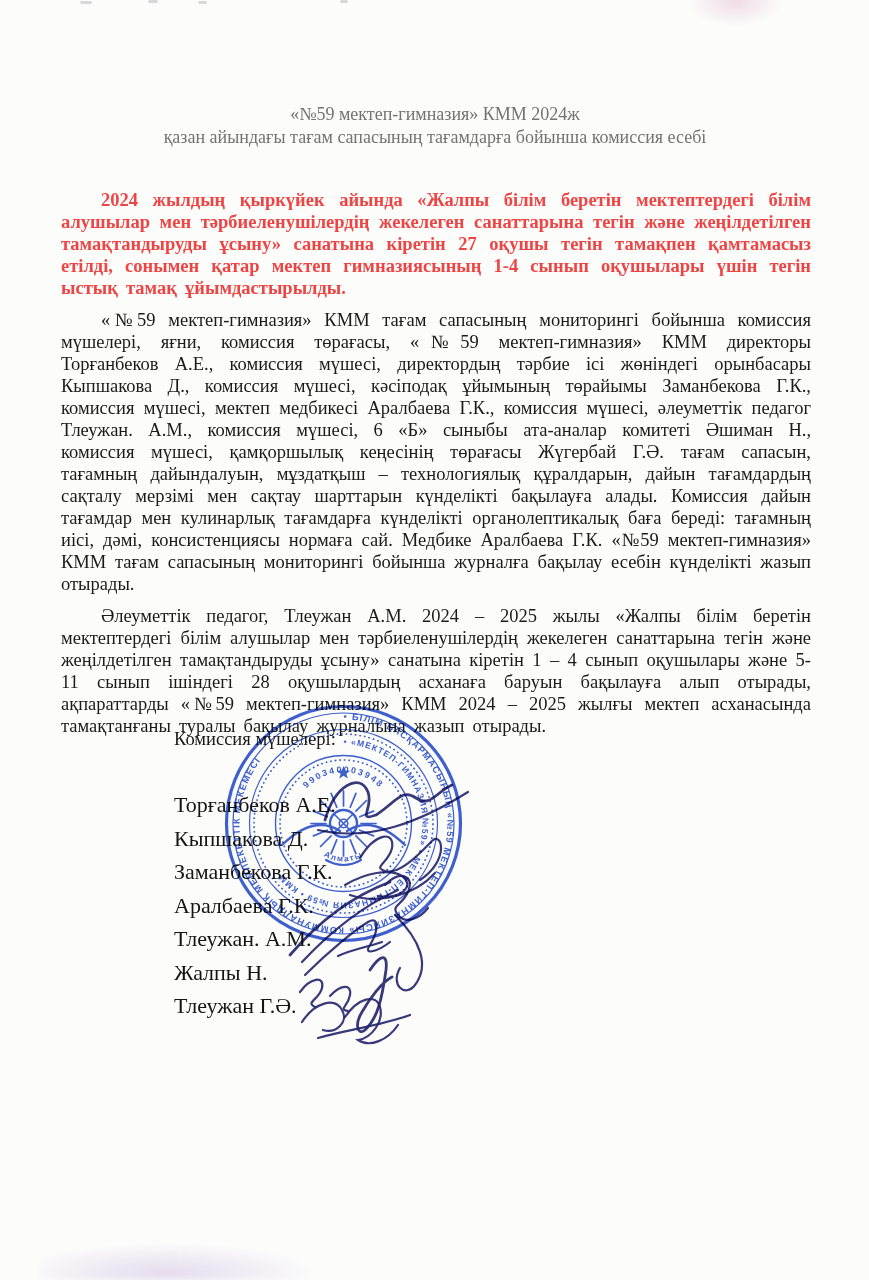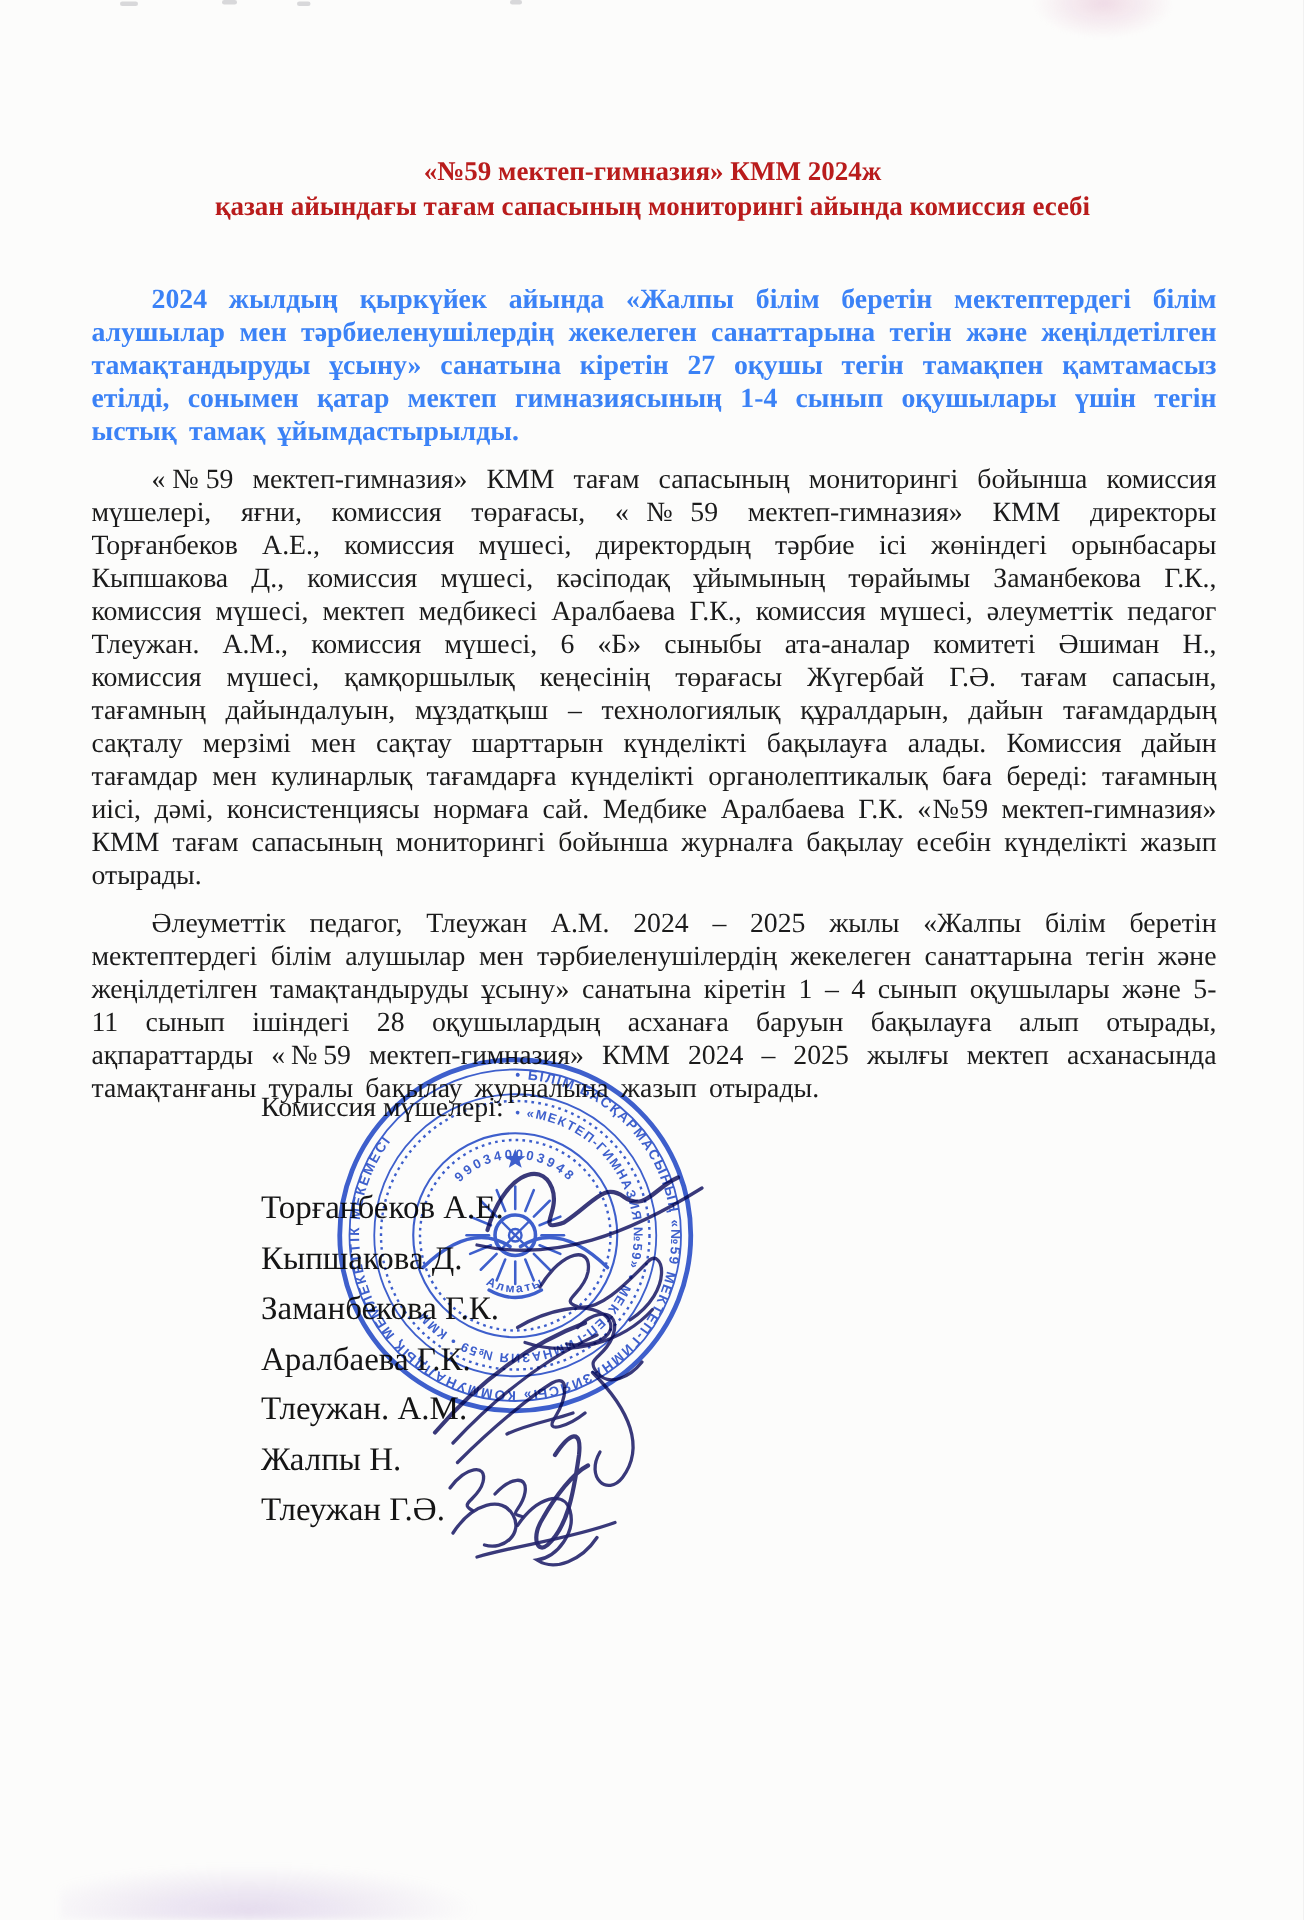--- a/index.html
+++ b/index.html
@@ -11,30 +11,30 @@
   html,body{margin:0;padding:0;background:#e9e9e9;}
   .page{
     position:relative;width:869px;height:1280px;margin:0 auto;
     background:var(--page-bg);
     overflow:hidden;
     font-family:"Liberation Serif","DejaVu Serif",serif;
     color:var(--text-black);
   }
   .doc-title{
     position:absolute;top:103px;left:60px;width:750px;
-    text-align:center;font-weight:bold;font-size:18px;line-height:23px;
-    color:#b91c1c;
+    text-align:center;font-weight:normal;font-size:18px;line-height:23px;
+    color:#737373;
   }
   .doc-body{
     position:absolute;top:189px;left:61px;width:750px;
     font-size:18.5px;line-height:22px;text-align:justify;
     word-spacing:3.5px;
   }
   .doc-body p{margin:0 0 10px 0;text-indent:40px;}
-  .doc-body p.heavy{font-weight:600;color:#3b82f6;}
+  .doc-body p.heavy{font-weight:600;color:#ef4444;}
   .sig-label{
     position:absolute;top:729px;left:174px;
     font-size:18.5px;color:#1a1a1a;
   }
   .members{
     position:absolute;top:794px;left:174px;width:260px;
   }
   .member{
     font-size:22px;line-height:22px;margin-bottom:11.5px;color:#151515;
   }
@@ -72,21 +72,21 @@
 
   <div class="artifact smudge-tr"></div>
   <div class="artifact smudge-bl"></div>
   <div class="artifact tick" style="left:80px;top:1px;width:12px;"></div>
   <div class="artifact tick" style="left:148px;top:0;width:10px;"></div>
   <div class="artifact tick" style="left:198px;top:1px;width:9px;"></div>
   <div class="artifact tick" style="left:340px;top:0;width:8px;"></div>
 
   <div class="doc-title">
     <div>«№59 мектеп-гимназия» КММ 2024ж</div>
-    <div>қазан айындағы тағам сапасының мониторингі айында комиссия есебі</div>
+    <div>қазан айындағы тағам сапасының тағамдарға бойынша комиссия есебі</div>
   </div>
 
   <div class="doc-body">
     <p class="heavy">2024 жылдың қыркүйек айында «Жалпы білім беретін мектептердегі білім алушылар мен тәрбиеленушілердің жекелеген санаттарына тегін және жеңілдетілген тамақтандыруды ұсыну» санатына кіретін 27 оқушы тегін тамақпен қамтамасыз етілді, сонымен қатар мектеп гимназиясының 1-4 сынып оқушылары үшін тегін ыстық тамақ ұйымдастырылды.</p>
     <p>«№59 мектеп-гимназия» КММ тағам сапасының мониторингі бойынша комиссия мүшелері, яғни, комиссия төрағасы, «№59 мектеп-гимназия» КММ директоры Торғанбеков А.Е., комиссия мүшесі, директордың тәрбие ісі жөніндегі орынбасары Кыпшакова Д., комиссия мүшесі, кәсіподақ ұйымының төрайымы Заманбекова Г.К., комиссия мүшесі, мектеп медбикесі Аралбаева Г.К., комиссия мүшесі, әлеуметтік педагог Тлеужан. А.М., комиссия мүшесі, 6 «Б» сыныбы ата-аналар комитеті Әшиман Н., комиссия мүшесі, қамқоршылық кеңесінің төрағасы Жүгербай Г.Ә. тағам сапасын, тағамның дайындалуын, мұздатқыш – технологиялық құралдарын, дайын тағамдардың сақталу мерзімі мен сақтау шарттарын күнделікті бақылауға алады. Комиссия дайын тағамдар мен кулинарлық тағамдарға күнделікті органолептикалық баға береді: тағамның иісі, дәмі, консистенциясы нормаға сай. Медбике Аралбаева Г.К. «№59 мектеп-гимназия» КММ тағам сапасының мониторингі бойынша журналға бақылау есебін күнделікті жазып отырады.</p>
     <p>Әлеуметтік педагог, Тлеужан А.М. 2024 – 2025 жылы «Жалпы білім беретін мектептердегі білім алушылар мен тәрбиеленушілердің жекелеген санаттарына тегін және жеңілдетілген тамақтандыруды ұсыну» санатына кіретін 1 – 4 сынып оқушылары және 5-11 сынып ішіндегі 28 оқушылардың асханаға баруын бақылауға алып отырады, ақпараттарды «№59 мектеп-гимназия» КММ 2024 – 2025 жылғы мектеп асханасында тамақтанғаны туралы бақылау журналына жазып отырады.</p>
   </div>
 
   <div class="sig-label">Комиссия мүшелері:</div>
 

